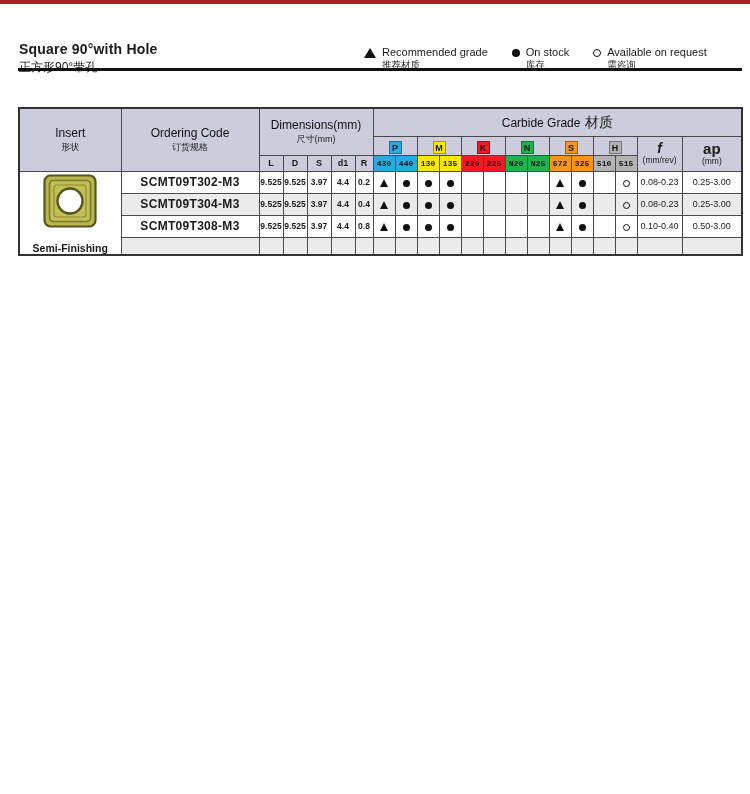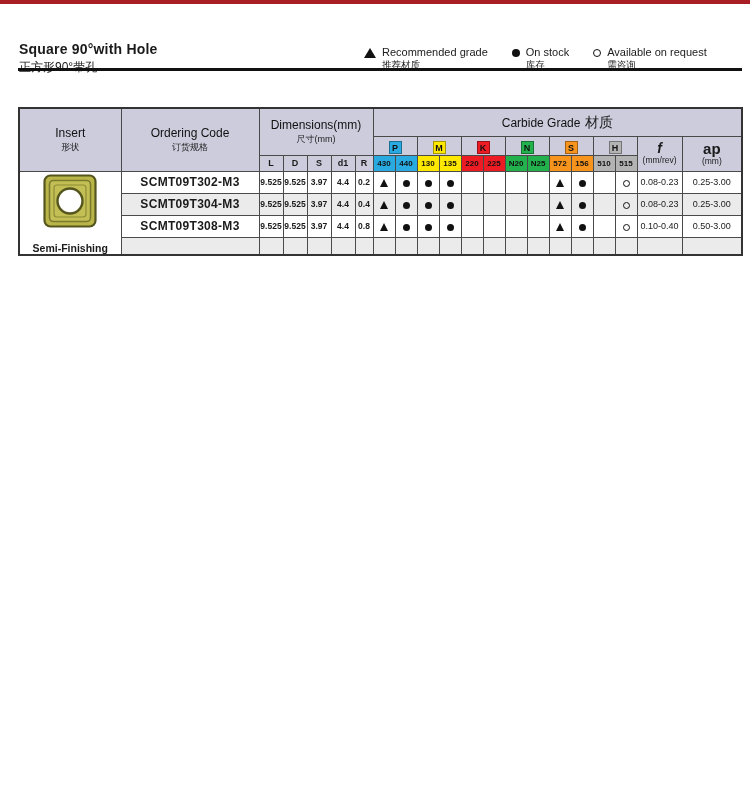--- a/index.html
+++ b/index.html
@@ -41,21 +41,21 @@
   .chip { display:inline-block; width:13px; height:13px; line-height:13px; font-size:9px; font-weight:bold;
           color:#111; border:1px solid rgba(0,0,0,0.35); }
   .c-p { background:#29abe2; }
   .c-m { background:#ffe800; }
   .c-k { background:#ed1c24; }
   .c-n { background:#22b14c; }
   .c-s { background:#f7941d; }
   .c-h { background:#b3b3b3; }
 
   .dimh { font-size:9px; font-weight:bold; }
-  .gnum { font-size:8px; font-weight:bold; color:#111; }
+  .gnum { font-size:8px; font-weight:bold; color:#111;font-family:Liberation Mono, monospace; }
 
   .fhead .f-lab { font-size:14px; font-weight:bold; font-style:italic; line-height:13px; }
   .fhead .f-unit { font-size:8.5px; }
   .aphead .ap-lab { font-size:15px; font-weight:bold; line-height:14px; }
   .aphead .ap-unit { font-size:8.5px; }
 
   tbody td { background:#fff; height:21px; }
   tbody tr.alt td { background:#ebebeb; }
   tbody tr.short td { height:16px; }
   td.code-cell { font-size:12px; font-weight:bold; letter-spacing:0.3px; }
@@ -175,21 +175,21 @@
         <th class="dimh">R</th>
         <th class="gnum c-p">430</th>
         <th class="gnum c-p">440</th>
         <th class="gnum c-m">130</th>
         <th class="gnum c-m">135</th>
         <th class="gnum c-k">220</th>
         <th class="gnum c-k">225</th>
         <th class="gnum c-n">N20</th>
         <th class="gnum c-n">N25</th>
         <th class="gnum c-s">572</th>
-        <th class="gnum c-s">156</th>
+        <th class="gnum c-s">325</th>
         <th class="gnum c-h">510</th>
         <th class="gnum c-h">515</th>
       </tr>
     </thead>
     <tbody id="table-body">
         <tr>
           <td rowspan="4" class="insert-cell">
   <svg class="insert-art" viewBox="0 0 54 54">
     <rect x="1.5" y="1.5" width="51" height="51" rx="6" fill="#b9b548" stroke="#55561e" stroke-width="2.2"></rect>
     <rect x="6.5" y="6.5" width="41" height="41" rx="4" fill="#c3bf55" stroke="#7a7a2e" stroke-width="1.6"></rect>

